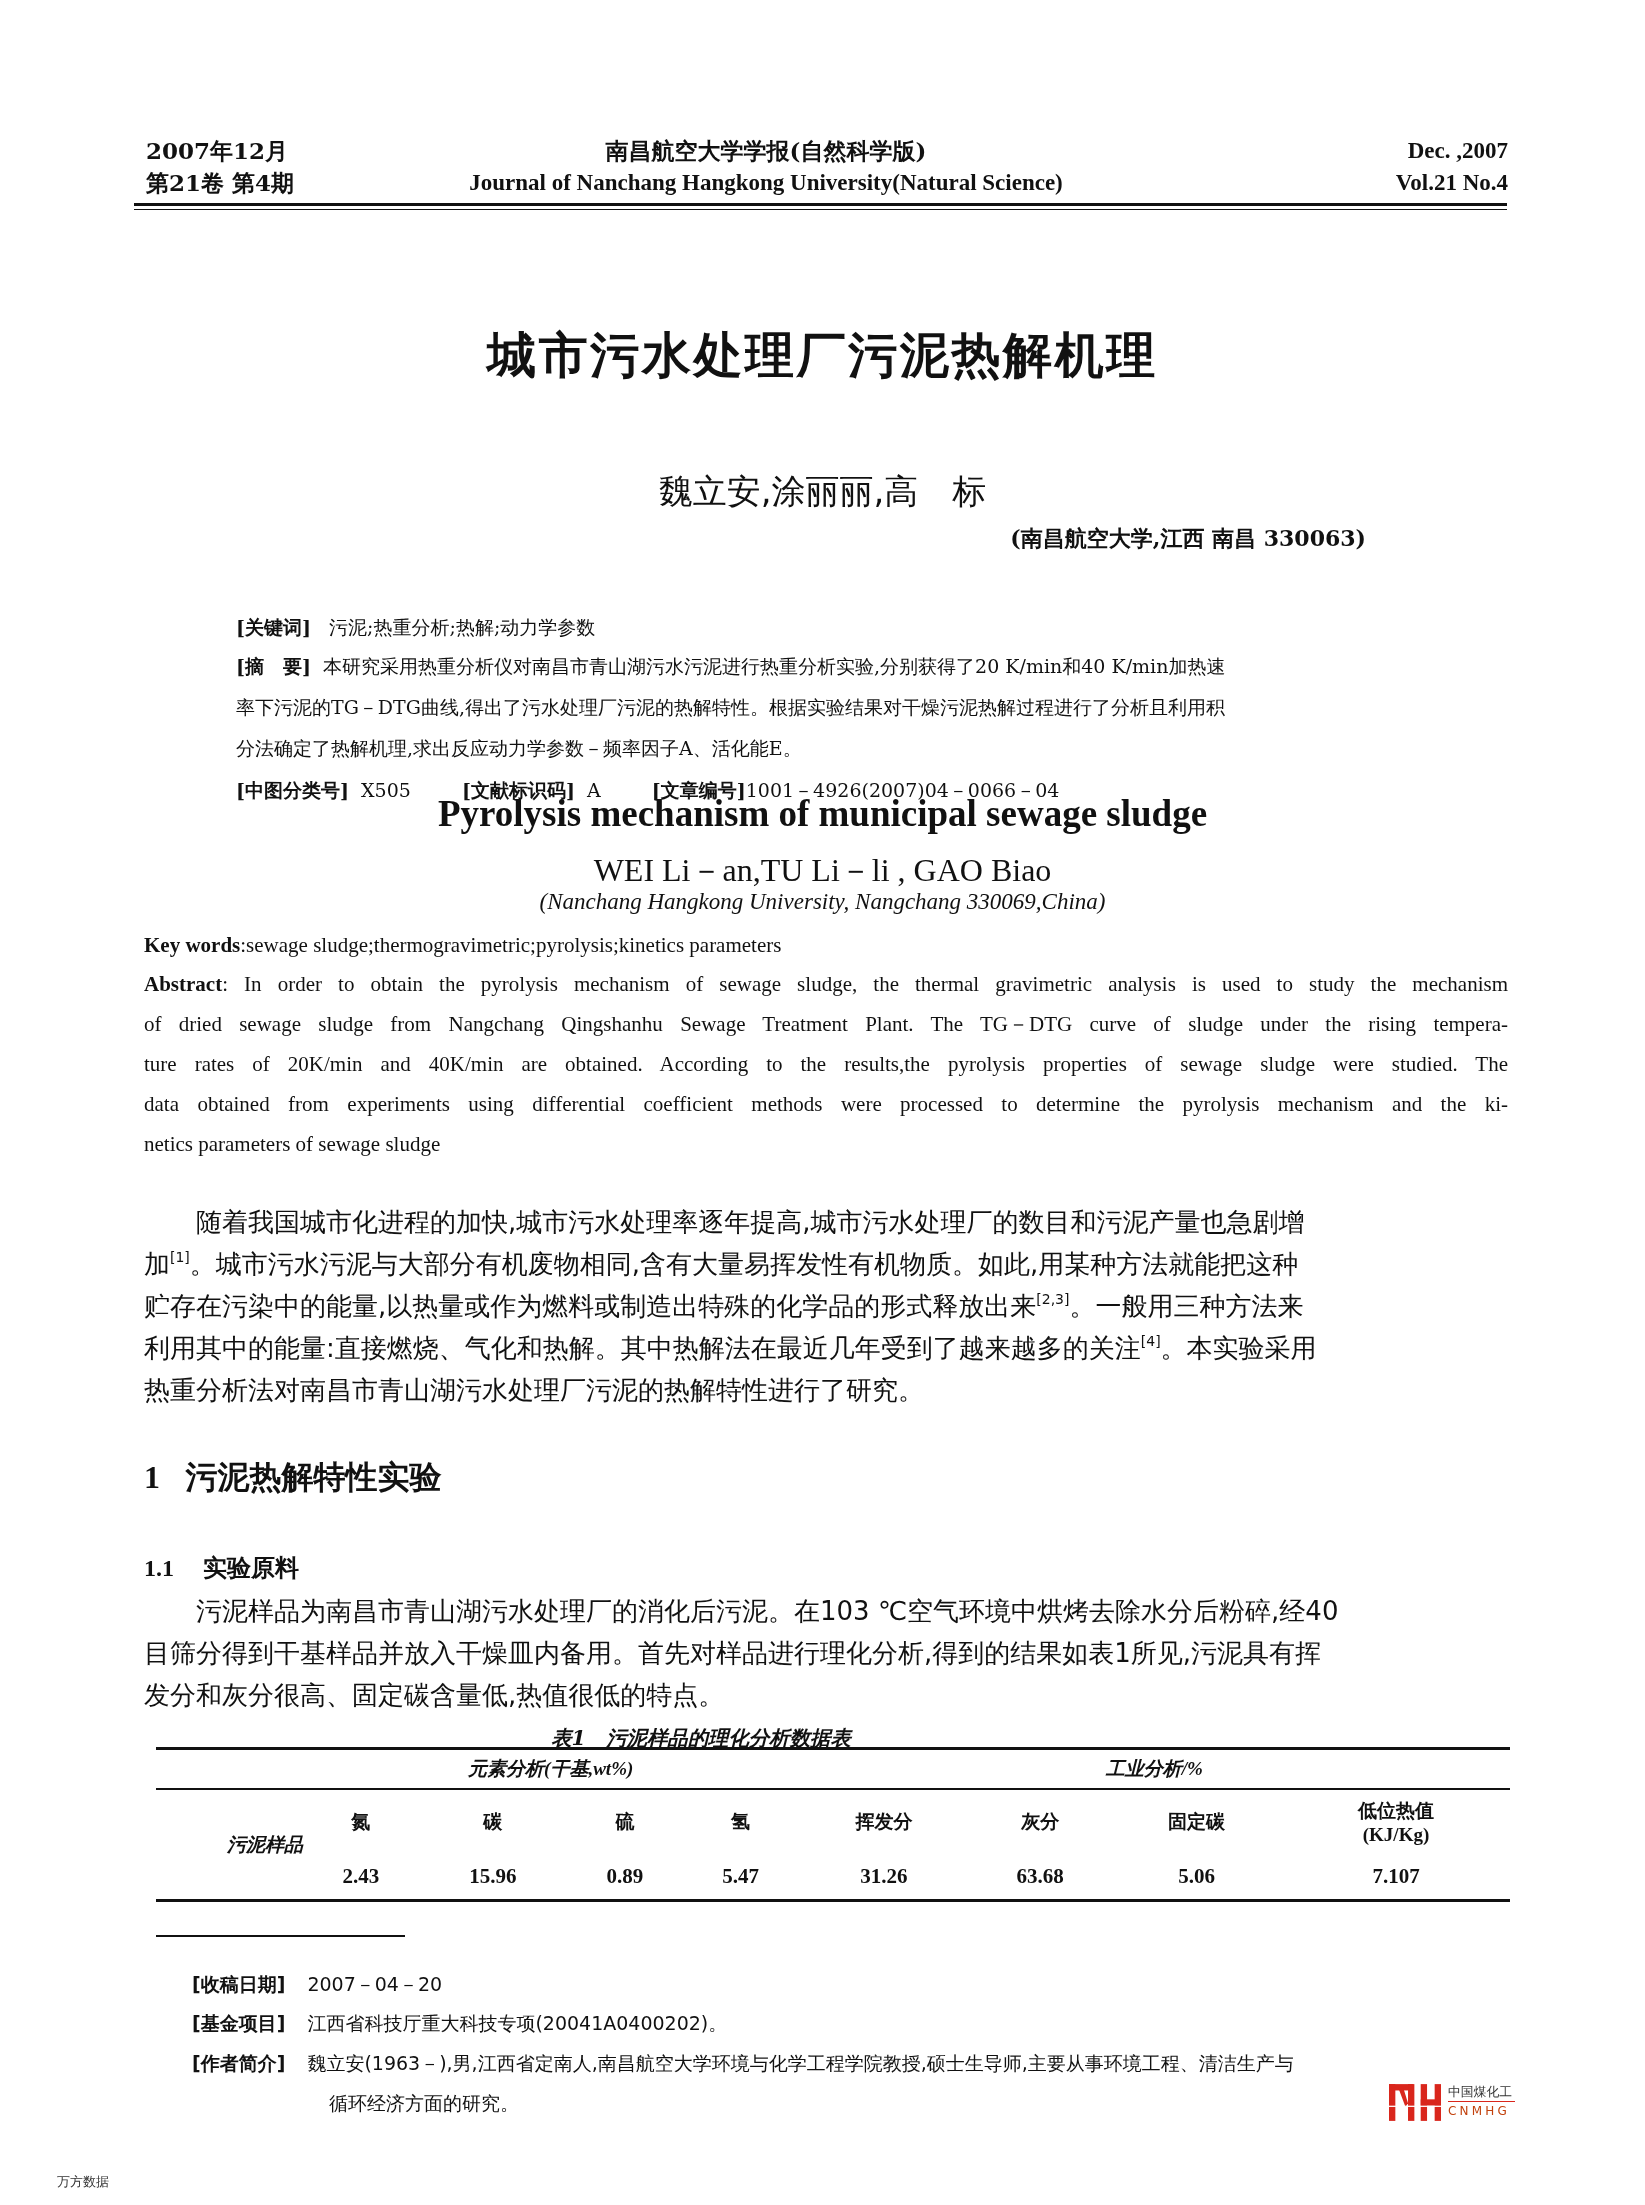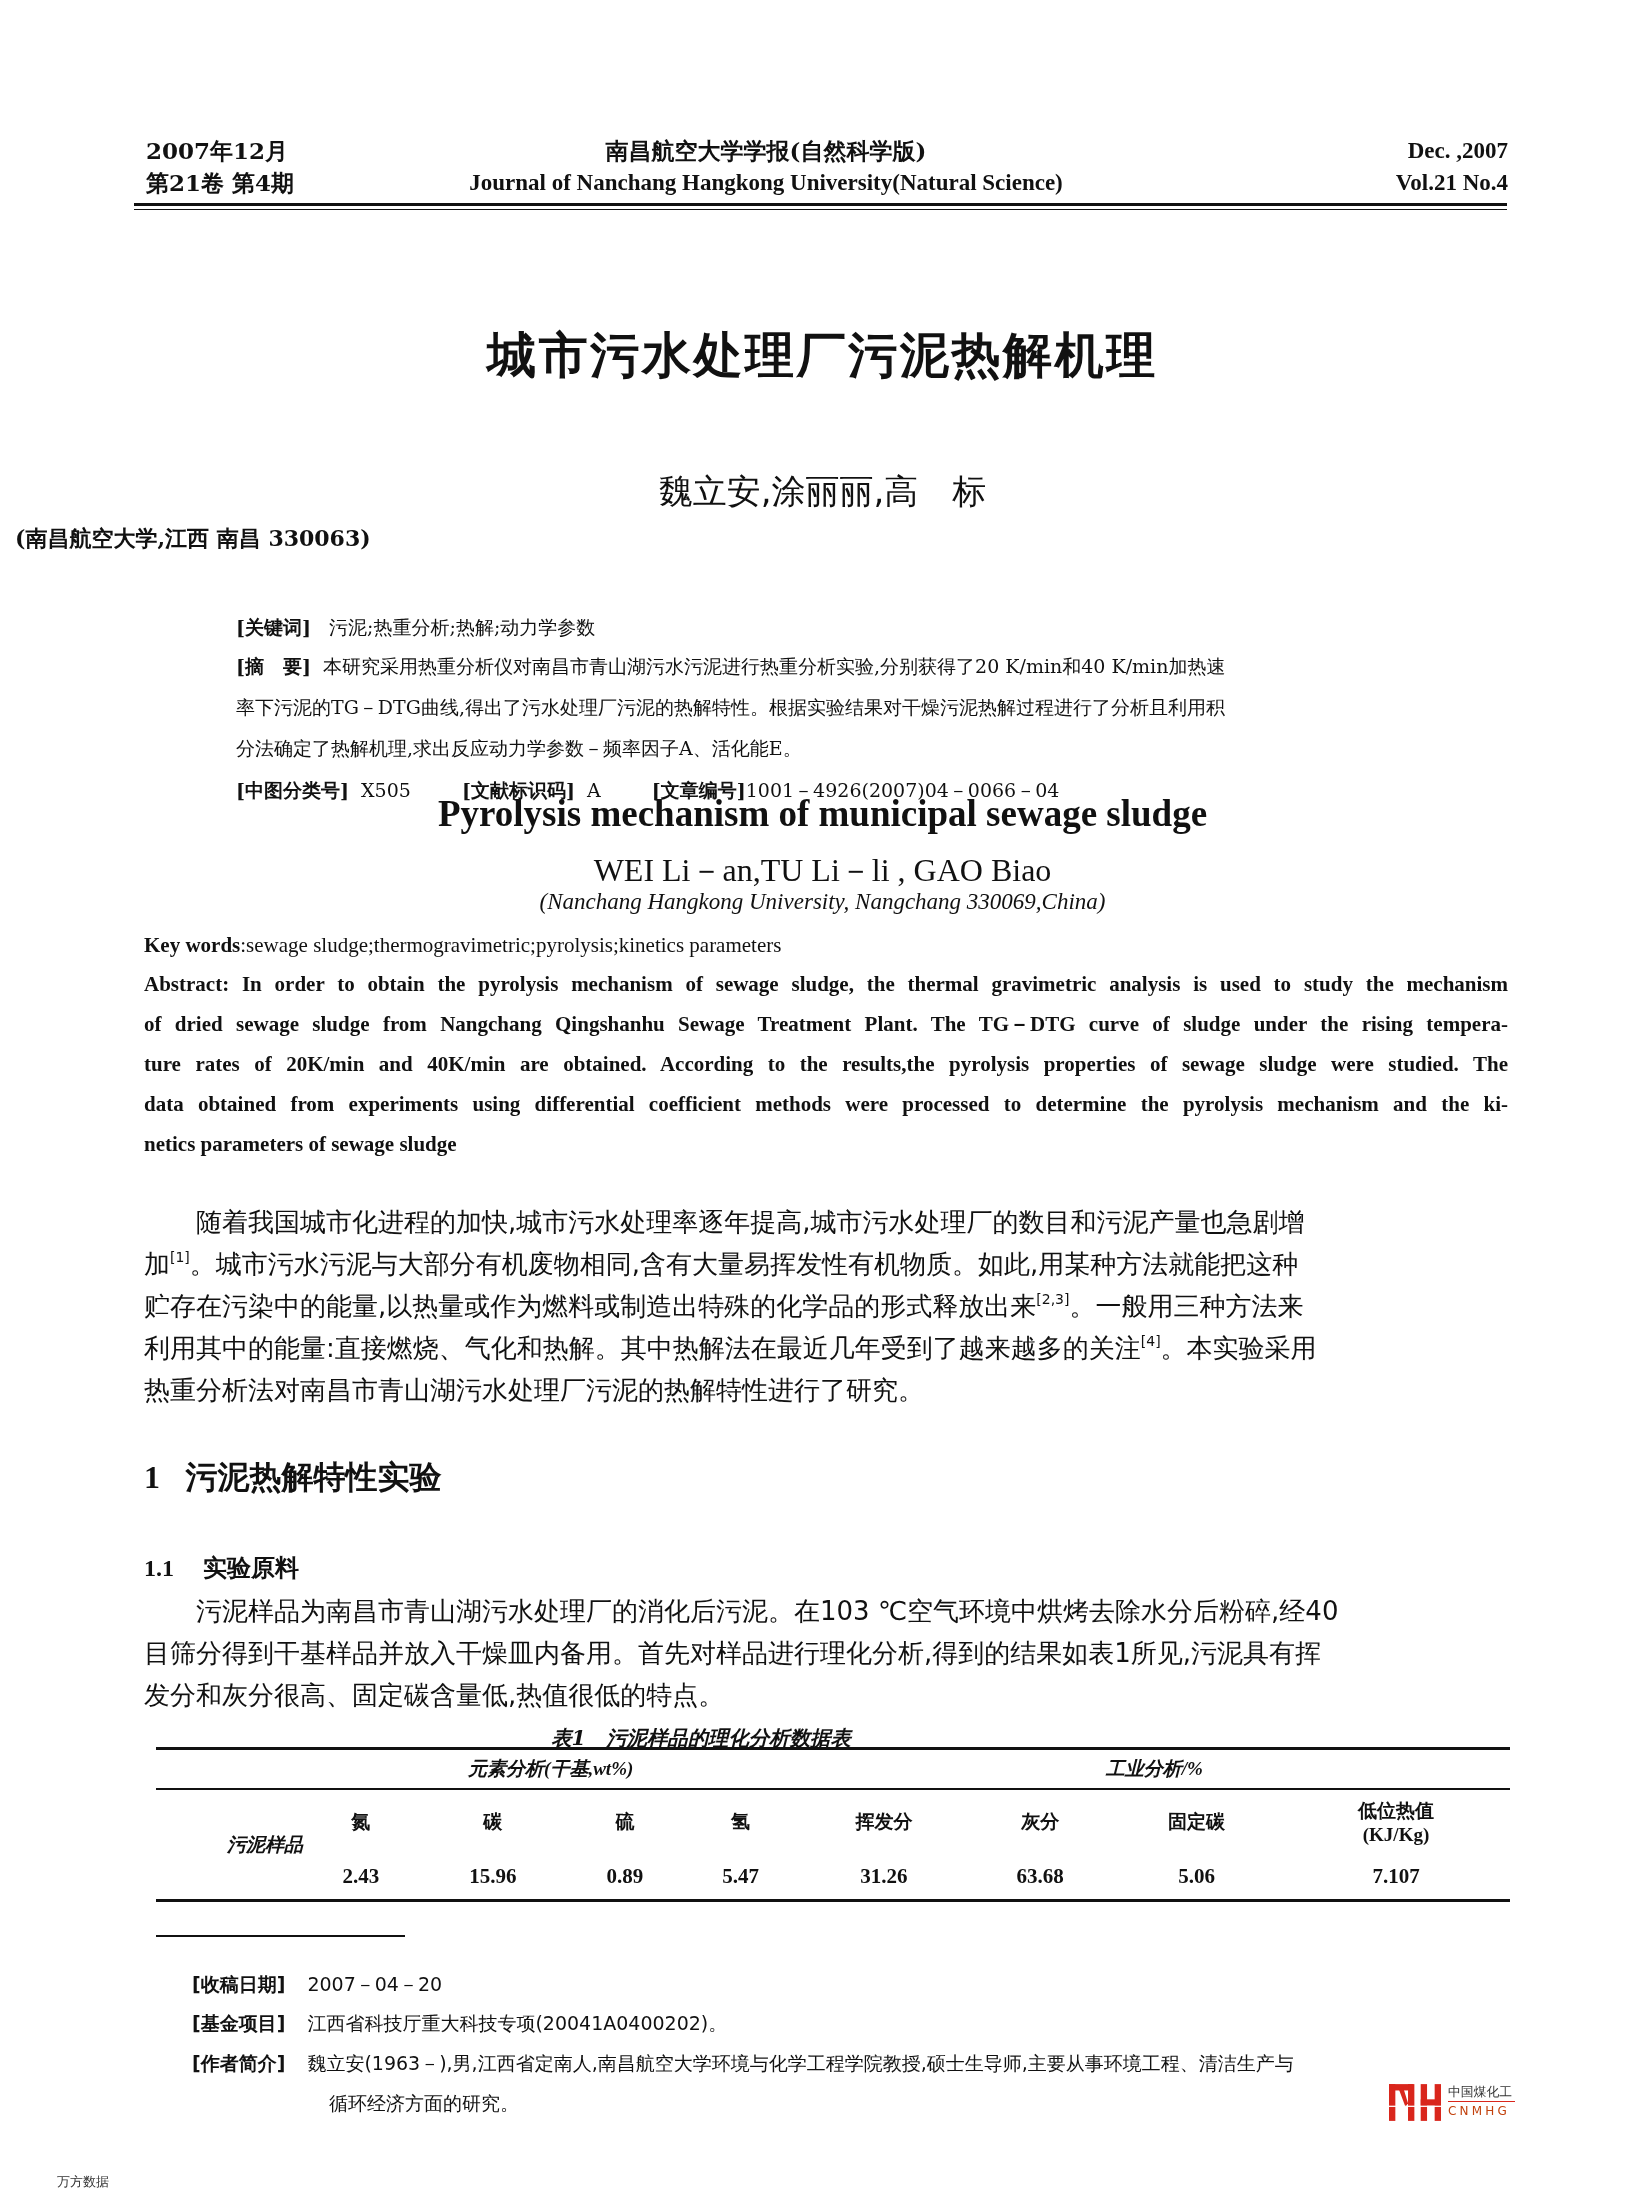--- a/index.html
+++ b/index.html
@@ -13,39 +13,39 @@
   .hdr-left { left: 146px; top: 135px; }
   .hdr-center { left: 0; width: 1532px; top: 135px; text-align: center; }
   .hdr-right { right: 137px; top: 135px; text-align: right; }
   .hdr-rule1 { left: 134px; top: 203px; width: 1373px; height: 3.2px; background: #111; }
   .hdr-rule2 { left: 134px; top: 209px; width: 1373px; height: 1.3px; background: #111; }
 
   .title-cn { left: 0; width: 1645px; top: 323px; text-align: center;
     font-family: "DejaVu Sans", sans-serif; font-size: 49px; font-weight: bold; letter-spacing: 2.6px; }
   .authors-cn { left: 0; width: 1645px; top: 469px; text-align: center;
     font-family: "DejaVu Sans", sans-serif; font-size: 34px; }
-  .affil-cn { left: 15px; width: 1366px; top: 524px; text-align: left; font-size: 22px; font-weight: bold; }
+  .affil-cn { left: 0; width: 1366px; top: 524px; text-align: right; font-size: 22px; font-weight: bold; }
 
   .meta { font-size: 19px; line-height: 41px; }
   .meta b { font-weight: bold; }
   .kw { left: 236px; top: 607px; }
   .abs-cn { left: 236px; top: 646px; width: 1252px; }
   .abs-cn .ln { display:block; white-space: nowrap; }
   .clc { left: 236px; top: 770px; }
   .clc span.gap { display:inline-block; width: 45px; }
 
   .title-en { left: 0; width: 1645px; top: 792px; text-align: center;
     font-size: 37px; font-weight: bold; font-family: "Liberation Serif", serif; }
   .authors-en { left: 0; width: 1645px; top: 849px; text-align: center; font-size: 32px; font-family: "Liberation Serif", serif; }
   .affil-en { left: 0; width: 1645px; top: 889px; text-align: center; font-size: 23px; font-style: italic; font-family: "Liberation Serif", serif; }
 
   .en-block { left: 144px; width: 1364px; font-family: "Liberation Serif", serif; font-size: 21px; line-height: 40px; text-align: justify; }
   .kw-en { top: 925px; }
   .abs-en { top: 964px; }
-  .abs-en .ln { display: block; white-space: nowrap; text-align: justify; text-align-last: justify; font-weight: bold; }
+  .abs-en .ln { display: block; white-space: nowrap; text-align: justify; text-align-last: justify; }
   .abs-en .ln.last { text-align-last: left; }
 
   .body-cn { left: 144px; width: 1367px; font-family: "DejaVu Sans", sans-serif; font-size: 26px; line-height: 42px; }
   .body-cn .ln { display:block; white-space: nowrap; }
   .intro { top: 1201px; }
   sup { font-size: 14px; vertical-align: 11.5px; line-height: 0; }
 
   .sec1 { left: 144px; top: 1456px; font-family: "DejaVu Sans", sans-serif; font-size: 32px; font-weight: bold; }
   .sec1 .num { font-family: "Liberation Serif", serif; margin-right: 25.5px; }
   .sec11 { left: 144px; top: 1552px; font-family: "DejaVu Sans", sans-serif; font-size: 24px; font-weight: bold; }

